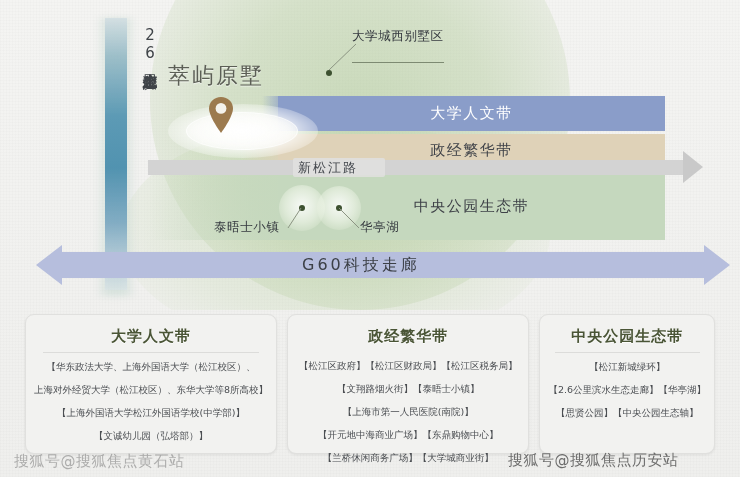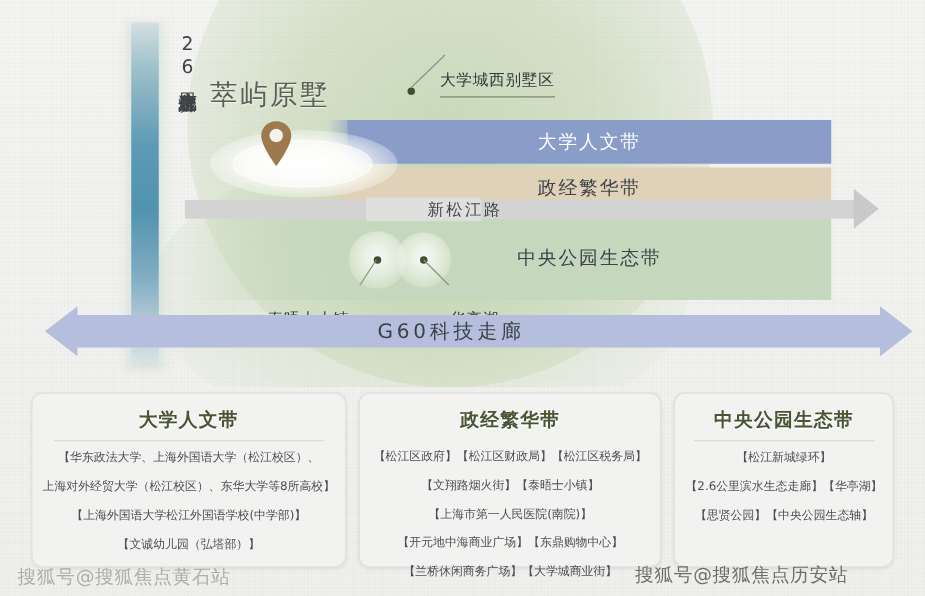--- a/index.html
+++ b/index.html
@@ -174,21 +174,20 @@
     border-left: 20px solid #c9c9c9;
     border-top: 16px solid transparent;
     border-bottom: 16px solid transparent;
   }
   .road-label {
     position: absolute; left: 298px; top: 159px;
     font-size: 13px; letter-spacing: 2px;
     color: #41454b;
     font-family: Liberation Mono, monospace;
     background: rgba(236,236,234,0.0);
-    margin-left: 44px;
   }
   .road-label-bg {
     position: absolute; left: 293px; top: 158px;
     width: 92px; height: 19px;
     background: rgba(225,225,223,0.85);
     border-radius: 2px;
   }
 
   
   .g60-bar {
@@ -228,23 +227,22 @@
        rgba(255,255,255,0.85) 0%, rgba(240,246,234,0.62) 48%,
        rgba(226,236,216,0.28) 76%, rgba(226,236,216,0) 100%);
   }
   .poi-label {
     position: absolute;
     font-size: 12.5px;
     letter-spacing: 0.6px;
     color: #35393f;
     font-family: Liberation Sans, sans-serif;
     white-space: nowrap;
-    padding-bottom: 4px;
+    padding-bottom: 17px;
     border-bottom: 1px solid #7d8a72;
-    margin-top: 28px;
   }
 
   .note-sketch {
     position: absolute; right: 20px; top: 290px;
     font-size: 11px; color: #8c8f93;
     letter-spacing: 1px;
     font-family: "DejaVu Sans", "Liberation Sans", sans-serif;
     margin-top: 20px;
   }
 

